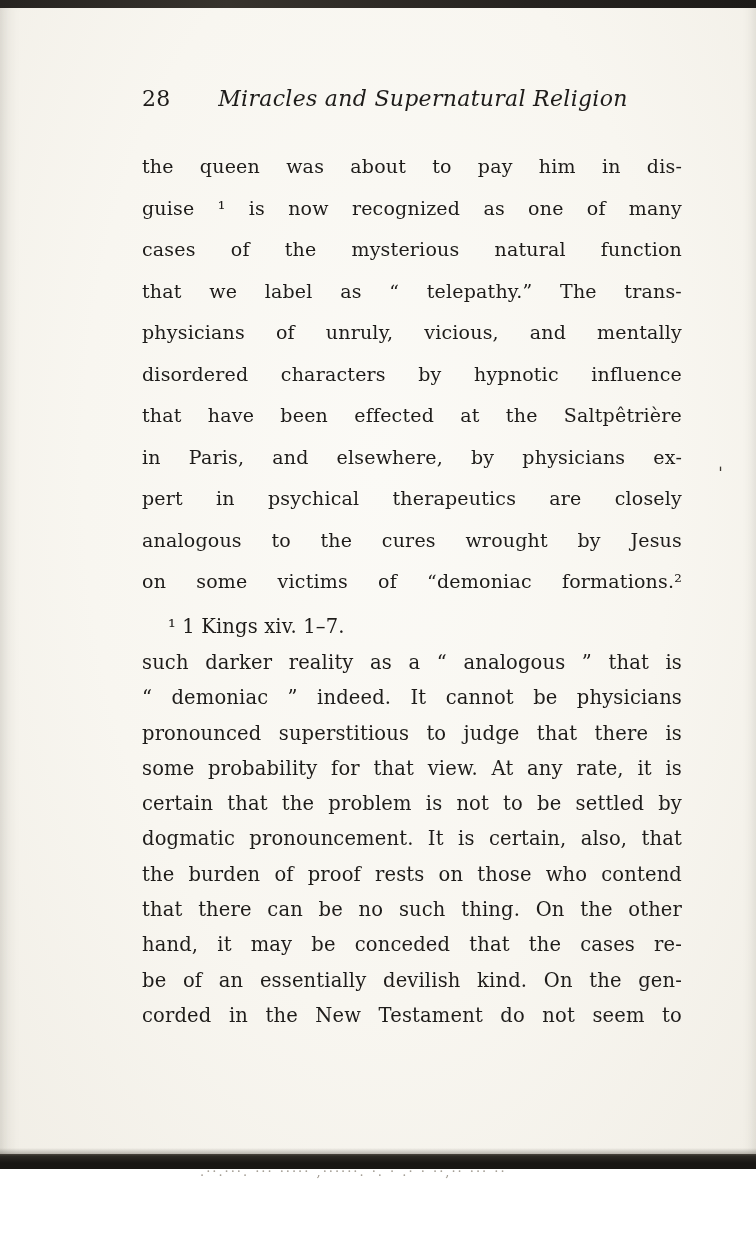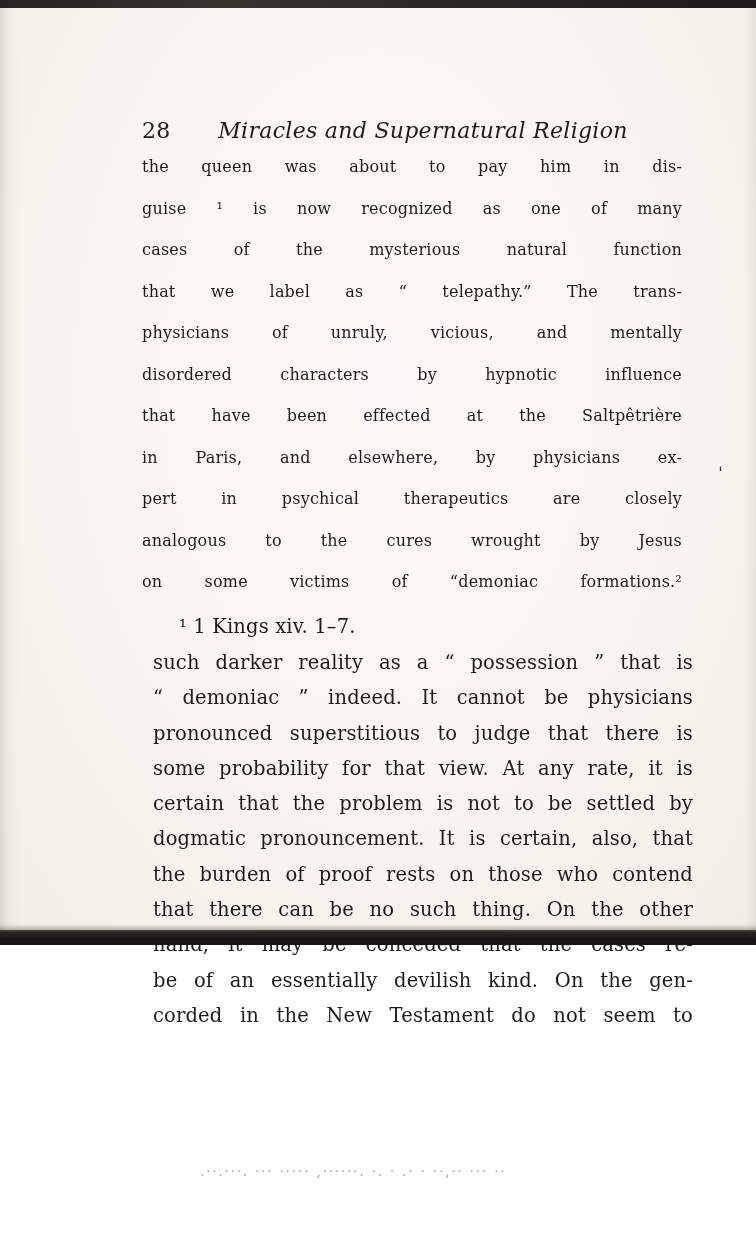--- a/index.html
+++ b/index.html
@@ -6,21 +6,21 @@
     margin: 0;
     padding: 0;
     width: 756px;
     height: 1237px;
     overflow: hidden;
     font-family: "DejaVu Serif", "Liberation Serif", serif;
   }
   .scan-page {
     position: relative;
     width: 756px;
-    height: 945px;
+    height: 1169px;
     background:
       radial-gradient(ellipse at 50% 40%, #fbfaf6 0%, #f8f6f0 55%, #f1eee6 100%);
     box-shadow:
       inset 10px 0 18px -10px rgba(60,55,45,0.25),
       inset -8px 0 14px -8px rgba(60,55,45,0.18);
     color: #1e1c1a;
   }
   .edge-band-top {
     position: absolute;
     top: 0; left: 0; right: 0;
@@ -51,43 +51,41 @@
   }
   .page-number {
     width: 62px;
     font-style: normal;
   }
   .running-title {
     flex: 1;
     text-align: center;
     font-style: italic;
     padding-right: 40px;
-    margin-top: 32px;
   }
   .body-block {
     position: absolute;
     top: 146px;
     left: 142px;
     width: 540px;
-    font-size: 16px;
+    font-size: 19px;
     line-height: 41.5px;
     letter-spacing: 0.2px;
   }
   .body-line {
     text-align: justify;
     text-align-last: justify;
     white-space: normal;
   }
   .footnote-block {
     position: absolute;
     left: 142px;
     width: 540px;
     font-size: 19.5px;
     letter-spacing: 0.15px;
-    margin-left: 11px;
   }
   .footnote-1 {
     top: 610px;
     line-height: 34px;
     text-indent: 26px;
     text-align: left;
   }
   .footnote-2 {
     top: 645px;
     line-height: 35.3px;
@@ -142,21 +140,21 @@
     <div class="body-line">that have been effected at the Saltpêtrière</div>
     <div class="body-line">in Paris, and elsewhere, by physicians ex-</div>
     <div class="body-line">pert in psychical therapeutics are closely</div>
     <div class="body-line">analogous to the cures wrought by Jesus</div>
     <div class="body-line">on some victims of “demoniac formations.²</div>
   </div>
 
   <div class="footnote-block footnote-1">¹ 1 Kings xiv. 1–7.</div>
 
   <div class="footnote-block footnote-2">
-    <div class="footnote-line">such darker reality as a “ possession ” that is</div>
+    <div class="footnote-line">such darker reality as a “ analogous ” that is</div>
     <div class="footnote-line">“ demoniac ” indeed. It cannot be physicians</div>
     <div class="footnote-line">pronounced superstitious to judge that there is</div>
     <div class="footnote-line">some probability for that view. At any rate, it is</div>
     <div class="footnote-line">certain that the problem is not to be settled by</div>
     <div class="footnote-line">dogmatic pronouncement. It is certain, also, that</div>
     <div class="footnote-line">the burden of proof rests on those who contend</div>
     <div class="footnote-line">that there can be no such thing. On the other</div>
     <div class="footnote-line">hand, it may be conceded that the cases re-</div>
     <div class="footnote-line">be of an essentially devilish kind. On the gen-</div>
     <div class="footnote-line">corded in the New Testament do not seem to</div>

